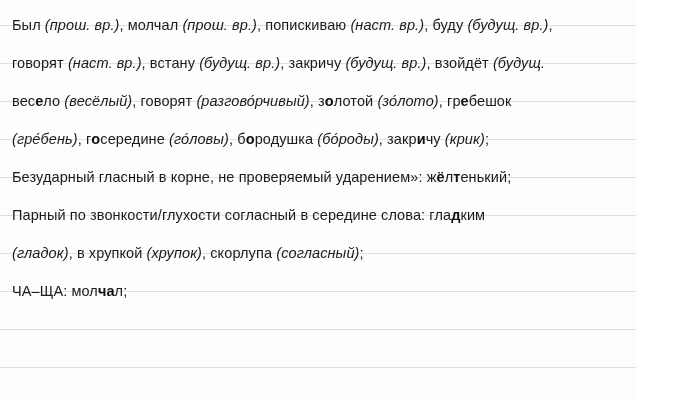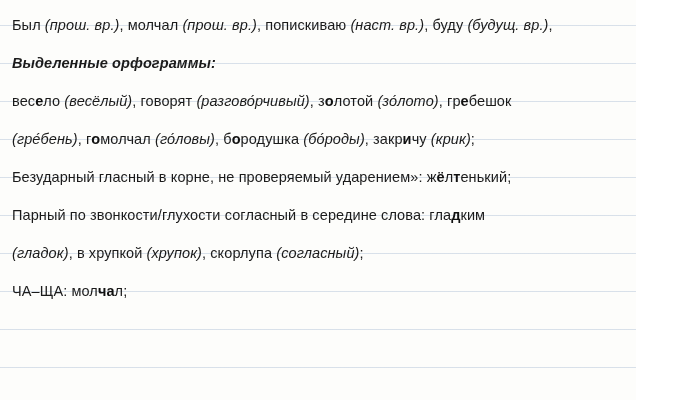--- a/index.html
+++ b/index.html
@@ -51,21 +51,21 @@
     font-weight: bold;
     color: #111111;
   }
 </style>
 </head>
 <body>
 
 <div id="page">
   <div class="content" id="doc-body">
       <p class="line"><span>Был </span><span class="it">(прош. вр.)</span><span>, молчал </span><span class="it">(прош. вр.)</span><span>, попискиваю </span><span class="it">(наст. вр.)</span><span>, буду </span><span class="it">(будущ. вр.)</span><span>,</span></p>
-      <p class="line"><span class="bi">Выделенные орфограммы:</span></p>
+      <p class="line"><span>говорят </span><span class="it">(наст. вр.)</span><span>, встану </span><span class="it">(будущ. вр.)</span><span>, закричу </span><span class="it">(будущ. вр.)</span><span>, взойдёт </span><span class="it">(будущ.</span></p>
       <p class="line"><span>вес</span><span class="hl">е</span><span>ло </span><span class="it">(весёлый)</span><span>, говорят </span><span class="it">(разгово́рчивый)</span><span>, з</span><span class="hl">о</span><span>лотой </span><span class="it">(зо́лото)</span><span>, гр</span><span class="hl">е</span><span>бешок</span></p>
-      <p class="line"><span class="it">(гре́бень)</span><span>, г</span><span class="hl">о</span><span>молчал </span><span class="it">(го́ловы)</span><span>, б</span><span class="hl">о</span><span>родушка </span><span class="it">(бо́роды)</span><span>, закр</span><span class="hl">и</span><span>чу </span><span class="it">(крик)</span><span>;</span></p>
+      <p class="line"><span class="it">(гре́бень)</span><span>, г</span><span class="hl">о</span><span>середине </span><span class="it">(го́ловы)</span><span>, б</span><span class="hl">о</span><span>родушка </span><span class="it">(бо́роды)</span><span>, закр</span><span class="hl">и</span><span>чу </span><span class="it">(крик)</span><span>;</span></p>
       <p class="line"><span>Безударный гласный в корне, не проверяемый ударением»: ж</span><span class="hl">ё</span><span>л</span><span class="hl">т</span><span>енький;</span></p>
       <p class="line"><span>Парный по звонкости/глухости согласный в середине слова: гла</span><span class="hl">д</span><span>ким</span></p>
       <p class="line"><span class="it">(гладок)</span><span>, в хрупкой </span><span class="it">(хрупок)</span><span>, скорлупа </span><span class="it">(согласный)</span><span>;</span></p>
       <p class="line"><span>ЧА–ЩА: мол</span><span class="hl">ча</span><span>л;</span></p>
     </div>
 </div>
 
 </body></html>

